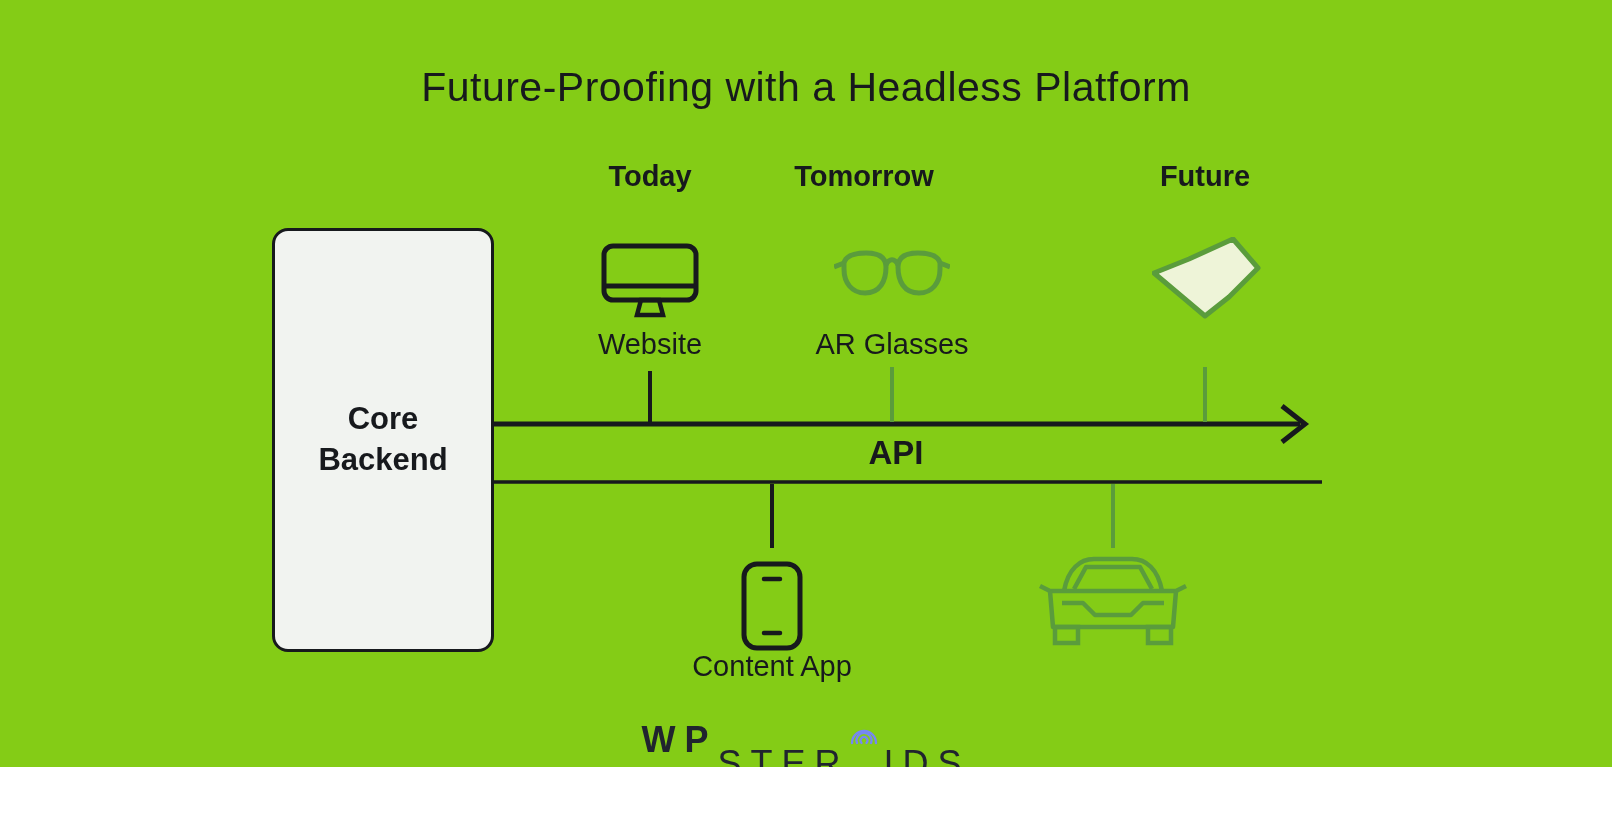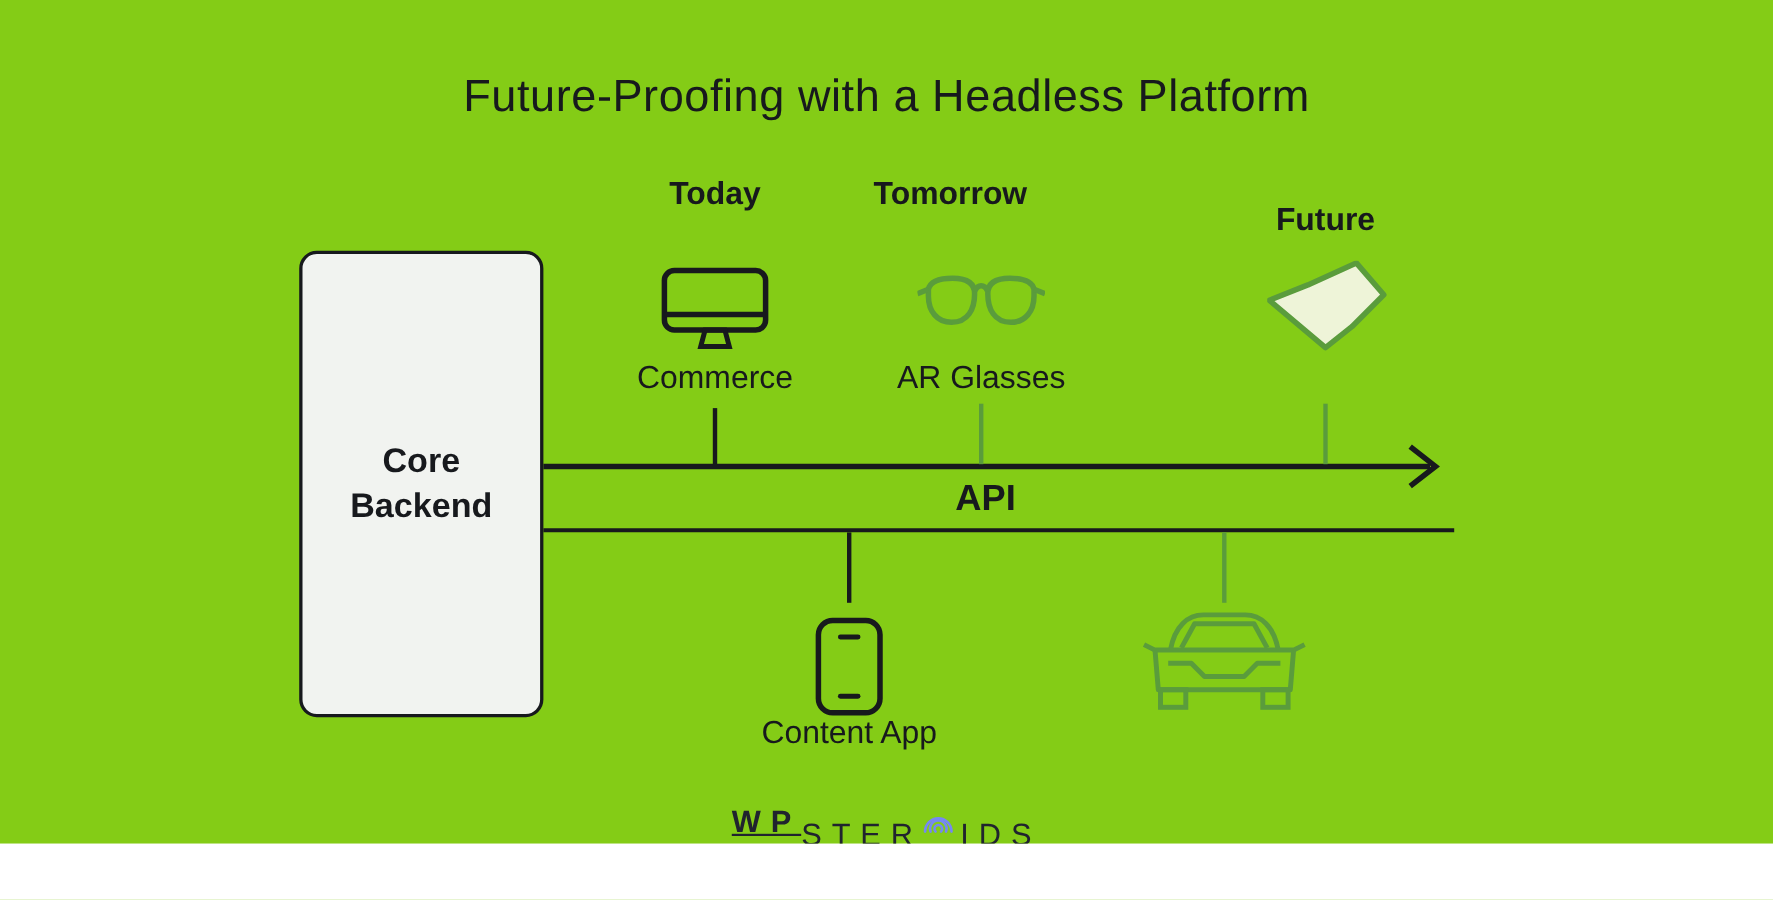--- a/index.html
+++ b/index.html
@@ -73,38 +73,38 @@
     font-size:33px;font-weight:700;color:var(--ink);
     z-index:2;
   }
   .icon{position:absolute;z-index:2;}
   .stroke-ink{stroke:var(--ink);}
   .stroke-green{stroke:var(--green);}
   .fill-greenlight{fill:var(--green-fill);}
 
   .logo{
     position:absolute;left:0;top:719px;width:100%;
-    display:flex;align-items:center;justify-content:center;
+    display:flex;justify-content:center;
     color:var(--logo-ink);
-    font-size:28px;letter-spacing:9px;text-decoration:underline;
+    font-size:36px;letter-spacing:9px;
   }
   .logo .wp{font-weight:700;}
   .logo .ster,.logo .ids{font-weight:400;margin-top:24px;}
   .logo .arcs{margin:2px 4px 0 -2px;}
 </style>
 </head>
 <body>
 
 <div class="canvas">
 
   <div class="title">Future-Proofing with a Headless Platform</div>
 
   <div class="col-header" style="left:650px;">Today</div>
   <div class="col-header" style="left:864px;">Tomorrow</div>
-  <div class="col-header" style="left:1205px;margin-top:24px;">Future</div>
+  <div class="col-header" style="left:1205px;">Future</div>
 
   <div class="backend-box">
     <div class="backend-title">Core Backend</div>
   </div>
 
   <svg class="lines-layer" width="1612" height="818" viewBox="0 0 1612 818">
 
     <line x1="494" y1="424" x2="1300" y2="424" class="stroke-ink" stroke-width="5"></line>
     <polyline points="1282,406 1305,424 1282,442" fill="none" class="stroke-ink" stroke-width="5"></polyline>
 
@@ -118,21 +118,21 @@
     <line x1="1113" y1="484" x2="1113" y2="548" class="stroke-green" stroke-width="4"></line>
   </svg>
 
   <div class="api-label">API</div>
 
   <svg class="icon" style="left:600px;top:242px;" width="100" height="76" viewBox="0 0 100 76">
     <rect x="4" y="4" width="92" height="54" rx="9" fill="none" class="stroke-ink" stroke-width="5"></rect>
     <line x1="4" y1="44" x2="96" y2="44" class="stroke-ink" stroke-width="5"></line>
     <polygon points="41,58 59,58 63,73 37,73" fill="none" class="stroke-ink" stroke-width="4.5"></polygon>
   </svg>
-  <div class="device-label label-top" style="left:650px;">Commerce</div>
+  <div class="device-label label-top" style="left:650px;">Website</div>
 
   <svg class="icon" style="left:834px;top:247px;" width="116" height="54" viewBox="0 0 116 54">
     <path d="M10,16 C12,8 22,6 32,6 C44,6 52,10 52,20 C52,34 46,46 31,46 C18,46 10,36 10,22 Z" fill="none" class="stroke-green" stroke-width="5" stroke-linejoin="round"></path>
     <path d="M64,20 C64,10 72,6 84,6 C94,6 104,8 106,16 L106,22 C106,36 98,46 85,46 C70,46 64,34 64,20 Z" fill="none" class="stroke-green" stroke-width="5" stroke-linejoin="round"></path>
     <path d="M52,18 C55,11 61,11 64,18" fill="none" class="stroke-green" stroke-width="5"></path>
     <path d="M0,20 L10,16" fill="none" class="stroke-green" stroke-width="5"></path>
     <path d="M106,16 L116,20" fill="none" class="stroke-green" stroke-width="5"></path>
   </svg>
   <div class="device-label label-top" style="left:892px;">AR Glasses</div>
 

